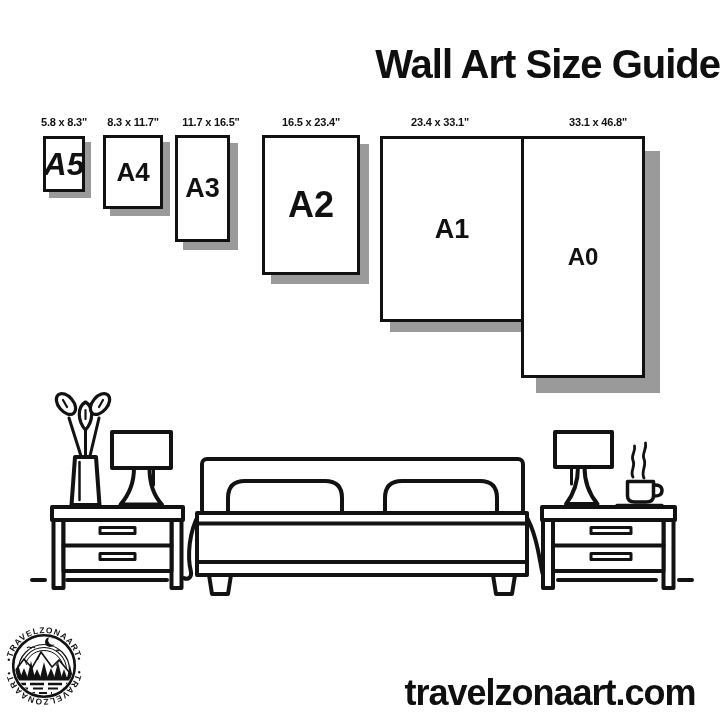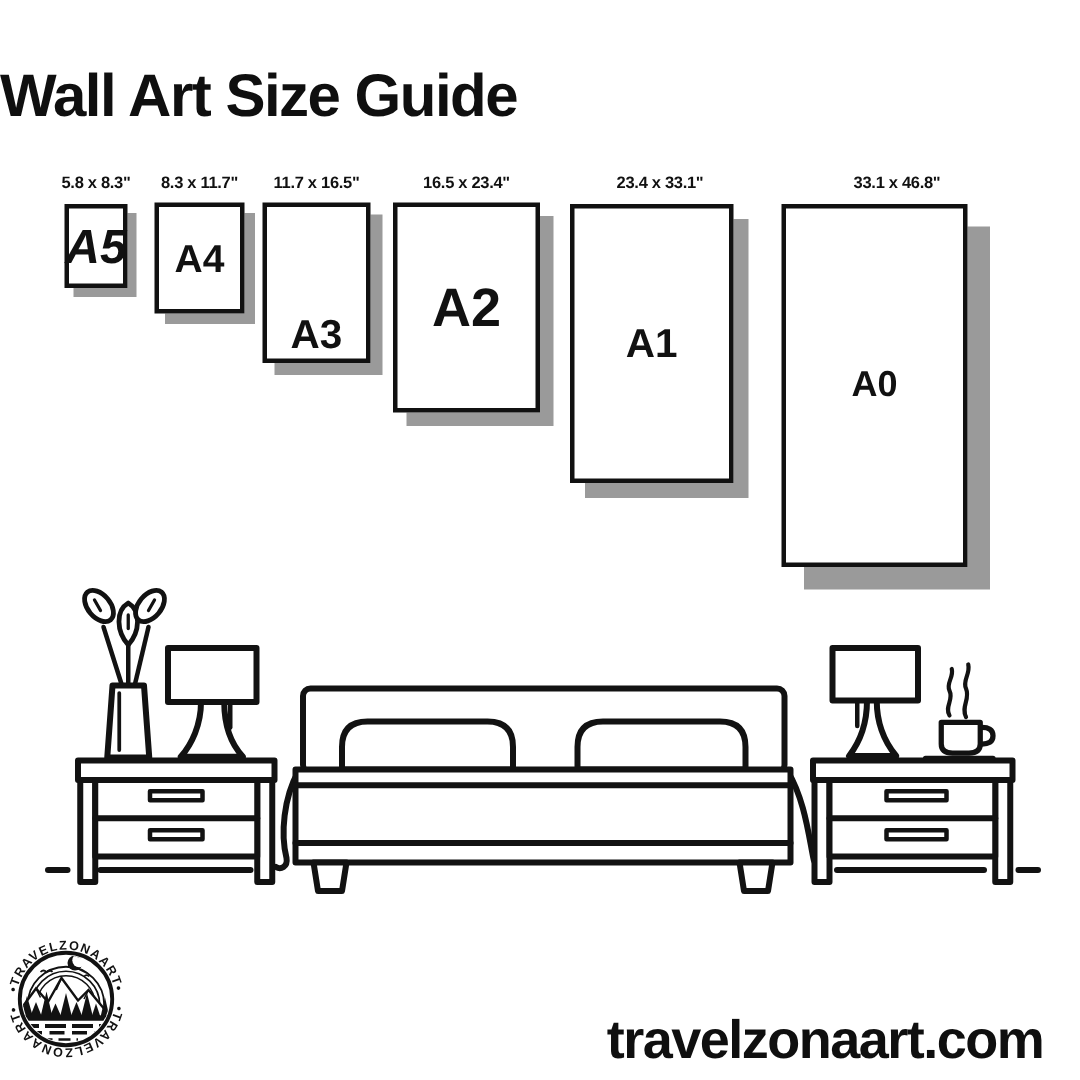--- a/index.html
+++ b/index.html
@@ -2,38 +2,38 @@
 <html><head>
 <meta charset="utf-8">
 <style>
   html,body{margin:0;padding:0;}
   body{
     width:720px;height:720px;position:relative;overflow:hidden;
     background:#ffffff;color:#121212;
     font-family:"Liberation Sans", sans-serif;
   }
   .title{
-    position:absolute;top:42px;left:0;width:720px;text-align:left;
+    position:absolute;top:42px;left:0;width:720px;text-align:right;
     font-size:40px;font-weight:bold;letter-spacing:-1px;color:#0f0f0f;
   }
   .size-label{
     position:absolute;top:116px;transform:translateX(-50%);
     font-size:11px;font-weight:bold;white-space:nowrap;letter-spacing:-0.2px;color:#111;
   }
   .frame{
     position:absolute;background:#fff;border:3.5px solid #111;box-sizing:border-box;
     display:flex;align-items:center;justify-content:center;
     font-weight:bold;color:#111;
   }
   .frame span{display:block;}
   #f-a5{left:43px;top:136px;width:42px;height:56px;box-shadow:6px 6px 0 #9a9a9a;font-size:32px;font-style:italic;}
   #f-a4{left:103px;top:135px;width:60px;height:74px;box-shadow:7px 7px 0 #9a9a9a;font-size:26px;align-items:center;}
-  #f-a3{left:175px;top:135px;width:72px;height:107px;box-shadow:8px 8px 0 #9a9a9a;font-size:27px;align-items:flex-end;}
+  #f-a3{left:175px;top:135px;width:55px;height:107px;box-shadow:8px 8px 0 #9a9a9a;font-size:27px;}
   #f-a2{left:262px;top:135px;width:98px;height:140px;box-shadow:9px 9px 0 #9a9a9a;font-size:36px;}
-  #f-a1{left:380px;top:136px;width:109px;height:186px;box-shadow:10px 10px 0 #9a9a9a;font-size:27px;}
+  #f-a1{left:380px;top:136px;width:144px;height:186px;box-shadow:10px 10px 0 #9a9a9a;font-size:27px;}
   #f-a0{left:521px;top:136px;width:124px;height:242px;box-shadow:15px 15px 0 #9a9a9a;font-size:24px;justify-content:center;}
   #l-a5{left:64px;}  #l-a4{left:133px;} #l-a3{left:211px;}
   #l-a2{left:311px;} #l-a1{left:440px;} #l-a0{left:598px;}
   .scene{position:absolute;left:0;top:380px;width:720px;height:220px;}
   .logo{position:absolute;left:-6px;top:616px;width:100px;height:100px;}
   .website{
     position:absolute;left:400px;top:672px;width:300px;text-align:center;
     font-size:36px;font-weight:bold;letter-spacing:-1px;color:#0f0f0f;
   }
 </style>

